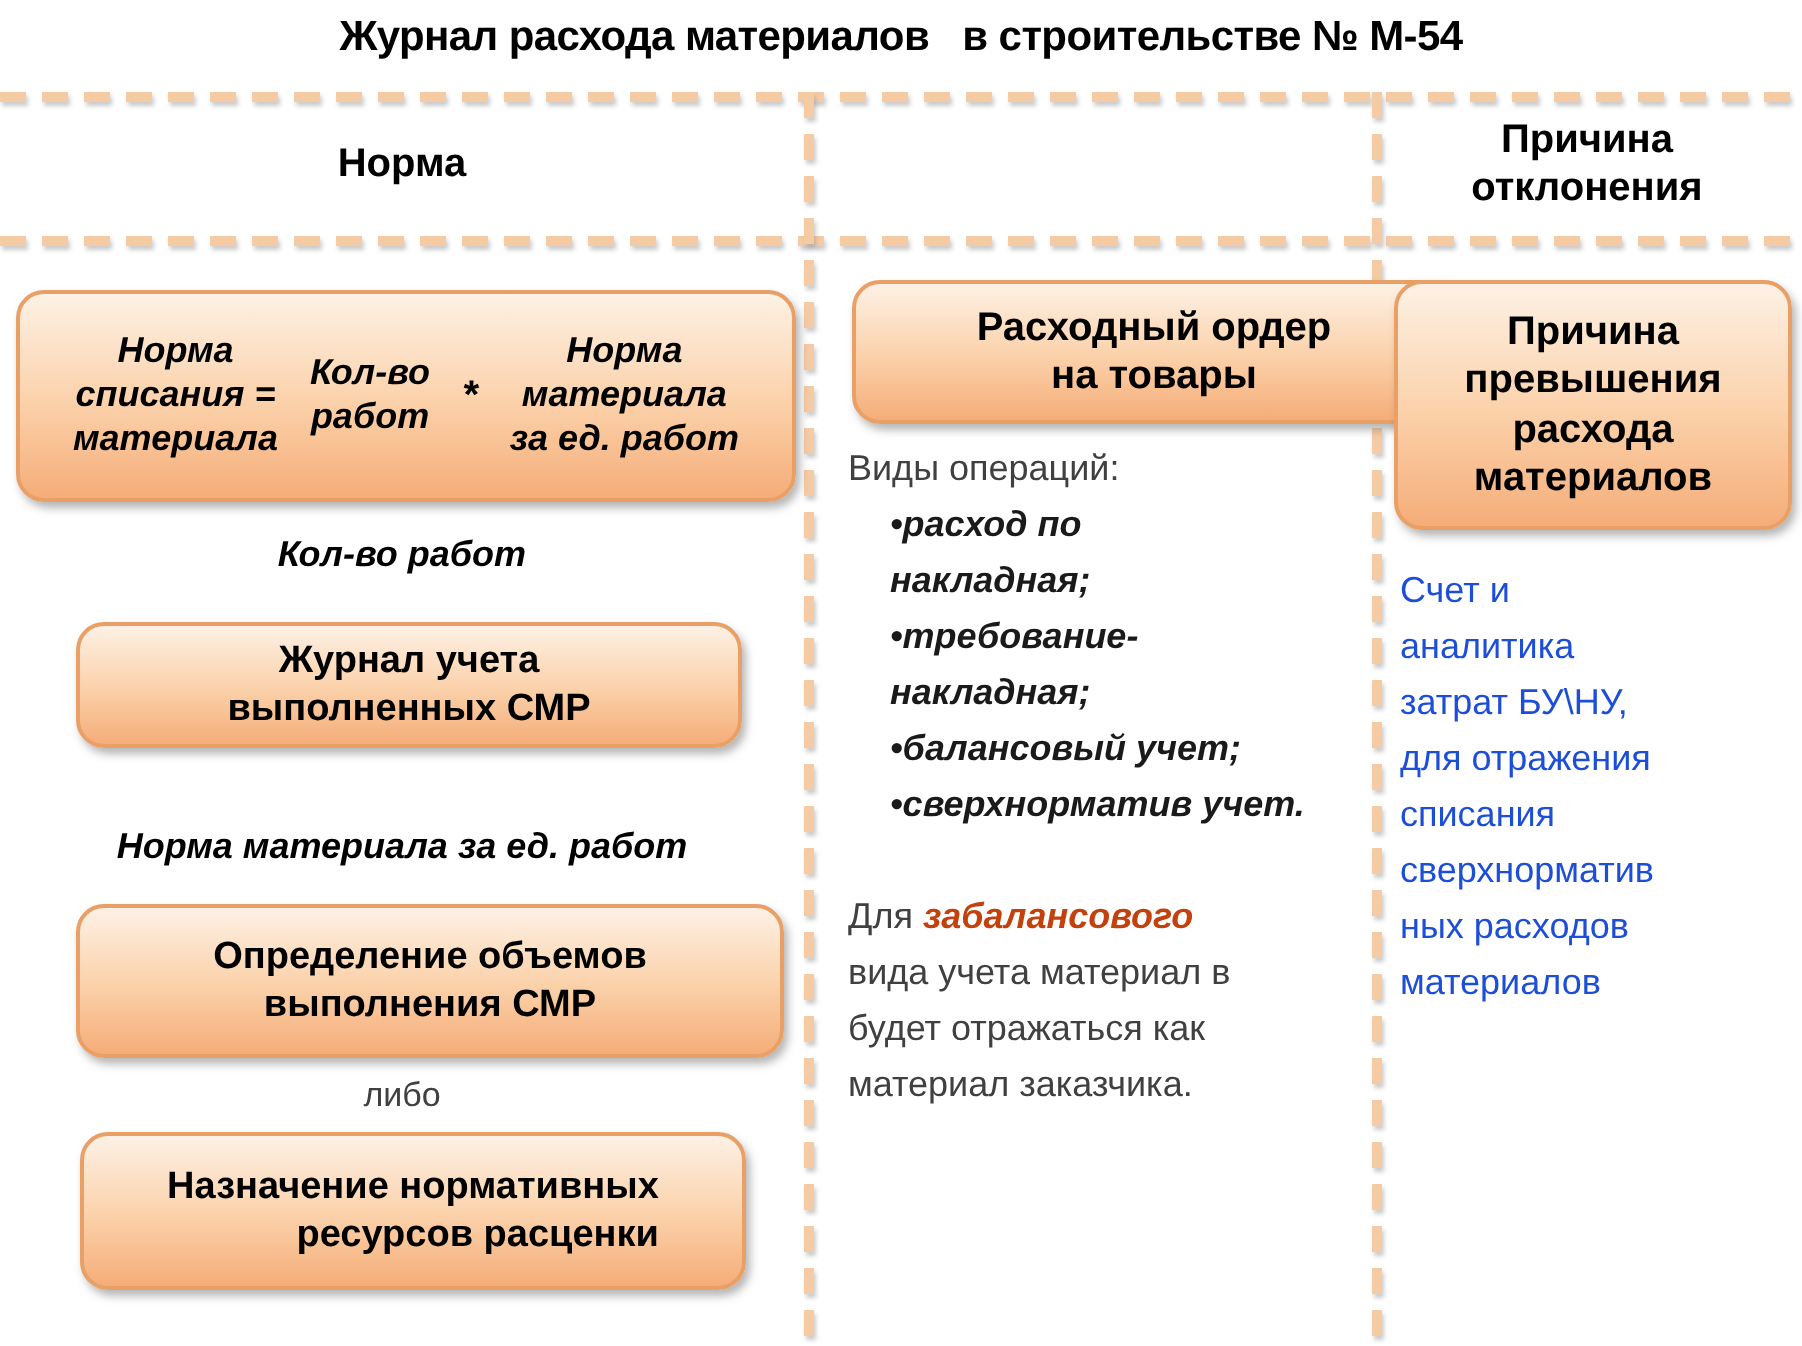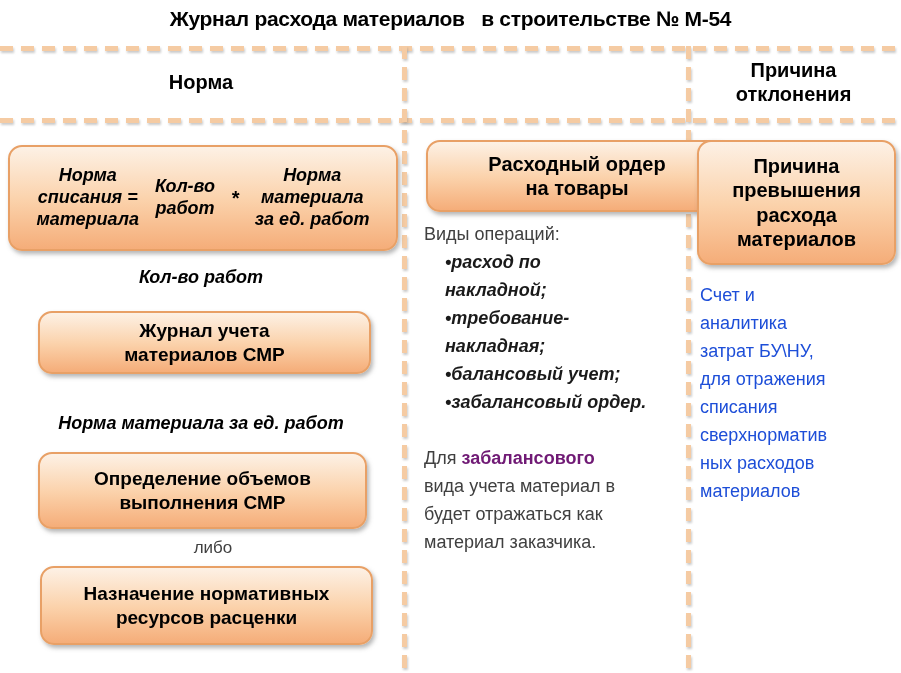--- a/index.html
+++ b/index.html
@@ -39,34 +39,34 @@
   .formula { font-style:italic; font-size:18px; gap:16px; padding:6px 10px; }
   .formula span { white-space:pre-line; }
   .formula .op { font-size:20px; }
   .boxtext19 { font-size:19px; }
   .boxtext20 { font-size:20px; }
   .ilabel {
     position:absolute; left:0; width:402px; text-align:center;
     font-size:18px; font-weight:bold; font-style:italic;
   }
   .plainlabel {
-    position:absolute; left:12px; width:402px; text-align:center;
+    position:absolute; left:0; width:402px; text-align:center;
     font-size:17px; color:#404040;
   }
   .m-text {
     position:absolute; left:424px; top:220px; width:268px;
     font-size:18px; line-height:28px; color:#404040;
   }
   .m-plain { white-space:pre-line; }
   .m-bullet {
     margin-left:21px; font-weight:bold; font-style:italic; color:#1a1a1a;
     white-space:pre-line;
   }
   .m-para { white-space:pre-line; }
-  .m-para .b { font-weight:bold; color:#701a75; }
+  .m-para .b { font-weight:bold; font-style:italic; color:#c2410c; }
   .r-text {
     position:absolute; left:700px; top:281px; width:196px;
     font-size:18px; line-height:28px; color:#1d4ed8; white-space:pre-line;
   }
 </style>
 </head>
 <body>
 
 <div class="canvas">
 
@@ -89,43 +89,43 @@
 работ</span>
     <span class="op">*</span>
     <span>Норма
 материала
 за ед. работ</span>
   </div>
 
   <div class="ilabel" style="top:267px;">Кол-во работ</div>
 
   <div class="obox boxtext19" style="left:38px; top:311px; width:333px; height:63px;">Журнал учета
-материалов СМР</div>
+выполненных СМР</div>
 
   <div class="ilabel" style="top:413px;">Норма материала за ед. работ</div>
 
-  <div class="obox boxtext19" style="left:38px; top:452px; width:329px; height:77px;">Определение объемов
+  <div class="obox boxtext19" style="left:38px; top:452px; width:354px; height:77px;">Определение объемов
 выполнения СМР</div>
 
   <div class="plainlabel" style="top:538px;">либо</div>
 
-  <div class="obox boxtext19" style="left:40px; top:566px; width:333px; height:79px;">Назначение нормативных
+  <div class="obox boxtext19" style="left:40px; top:566px; width:333px; height:79px;text-align:right;">Назначение нормативных
 ресурсов расценки</div>
 
   <div class="obox boxtext20" style="left:426px; top:140px; width:302px; height:72px;">Расходный ордер
 на товары</div>
 
   <div class="m-text">
     <div class="m-plain">Виды операций:</div>
     <div class="m-bullet">•расход по
-накладной;</div>
+накладная;</div>
     <div class="m-bullet">•требование-
 накладная;</div>
     <div class="m-bullet">•балансовый учет;</div>
-    <div class="m-bullet">•забалансовый ордер.</div>
+    <div class="m-bullet">•сверхнорматив учет.</div>
     <div class="m-para">
       <span>Для </span><span class="b">забалансового</span><span>
 вида учета материал в
 будет отражаться как
 материал заказчика.</span>
     </div>
   </div>
 
   <div class="obox boxtext20" style="left:697px; top:140px; width:199px; height:125px;">Причина
 превышения

